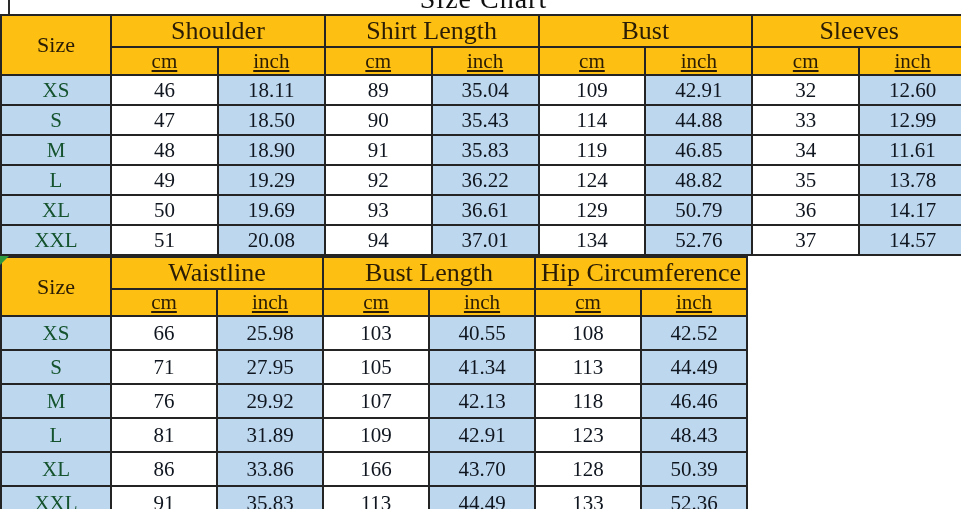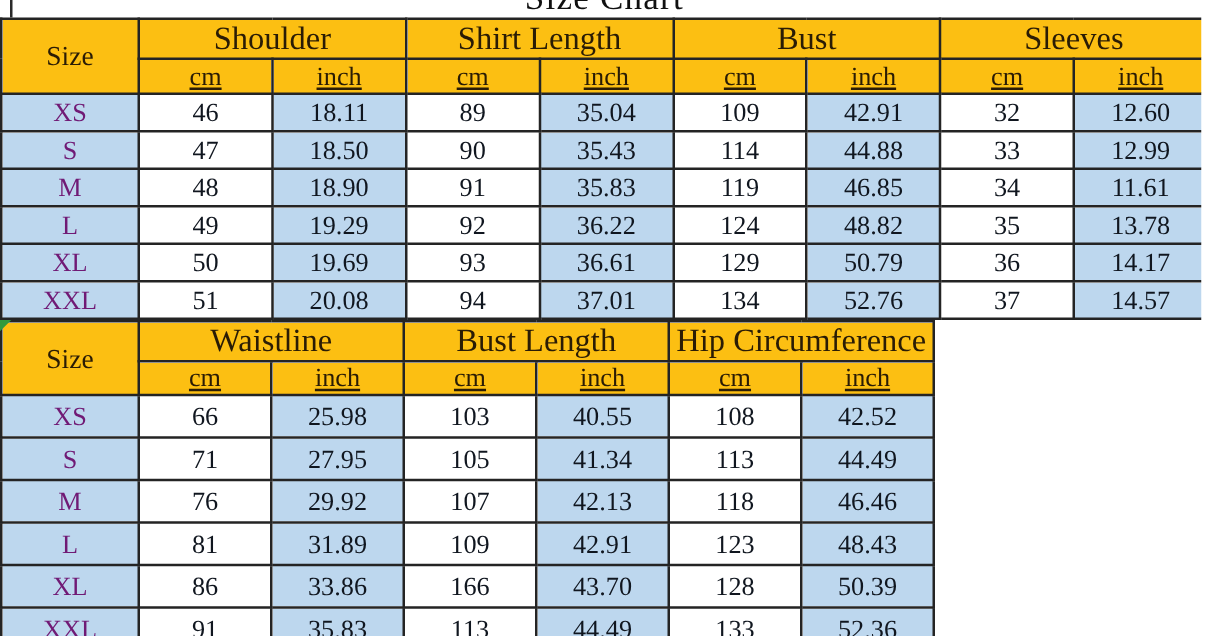--- a/index.html
+++ b/index.html
@@ -20,21 +20,21 @@
   .tbl th, .tbl td {
     border:2px solid #242424; padding:0; text-align:center;
     vertical-align:middle; font-weight:normal; overflow:hidden;
   }
   
   .corner-cell, .group-cell, .unit-cell { background:#fcbf12; color:#2a1c05; }
   .corner-cell { font-size:22px; }
   .group-cell  { font-size:26px; }
   .unit-cell   { font-size:21px;text-decoration:underline; }
   
-  .size-cell  { background:#bdd7ee; font-weight:bold; font-size:21px; color:#701a75; }
+  .size-cell  { background:#bdd7ee; font-weight:bold; font-size:21px; color:#14532d; }
   .value-cell { background:#ffffff; font-size:21px; color:#10161f; }
   td.blue-cell { background:#bdd7ee; }
   
   #tbl-top thead tr:nth-child(1) { height:29px; }
   #tbl-top thead tr:nth-child(2) { height:28px; }
   #tbl-top tbody tr { height:30px; }
   #tbl-bottom thead tr:nth-child(1) { height:27px; }
   #tbl-bottom thead tr:nth-child(2) { height:26px; }
   #tbl-bottom tbody tr { height:34px; }
   

